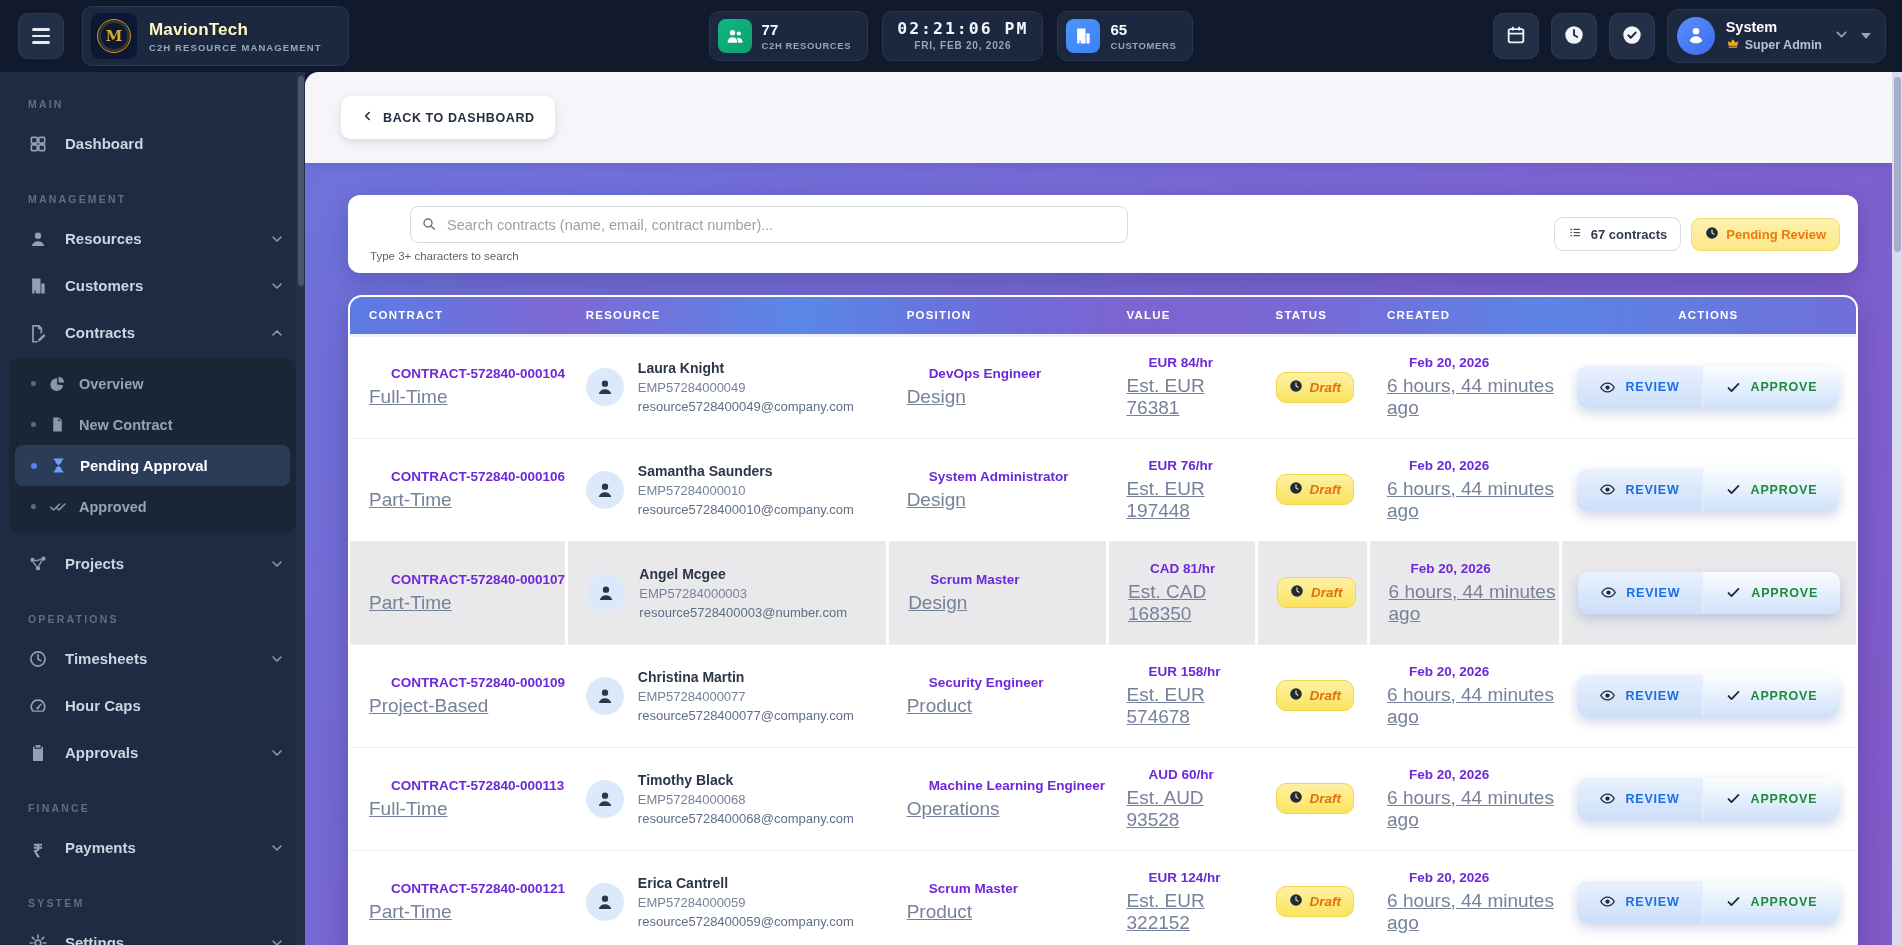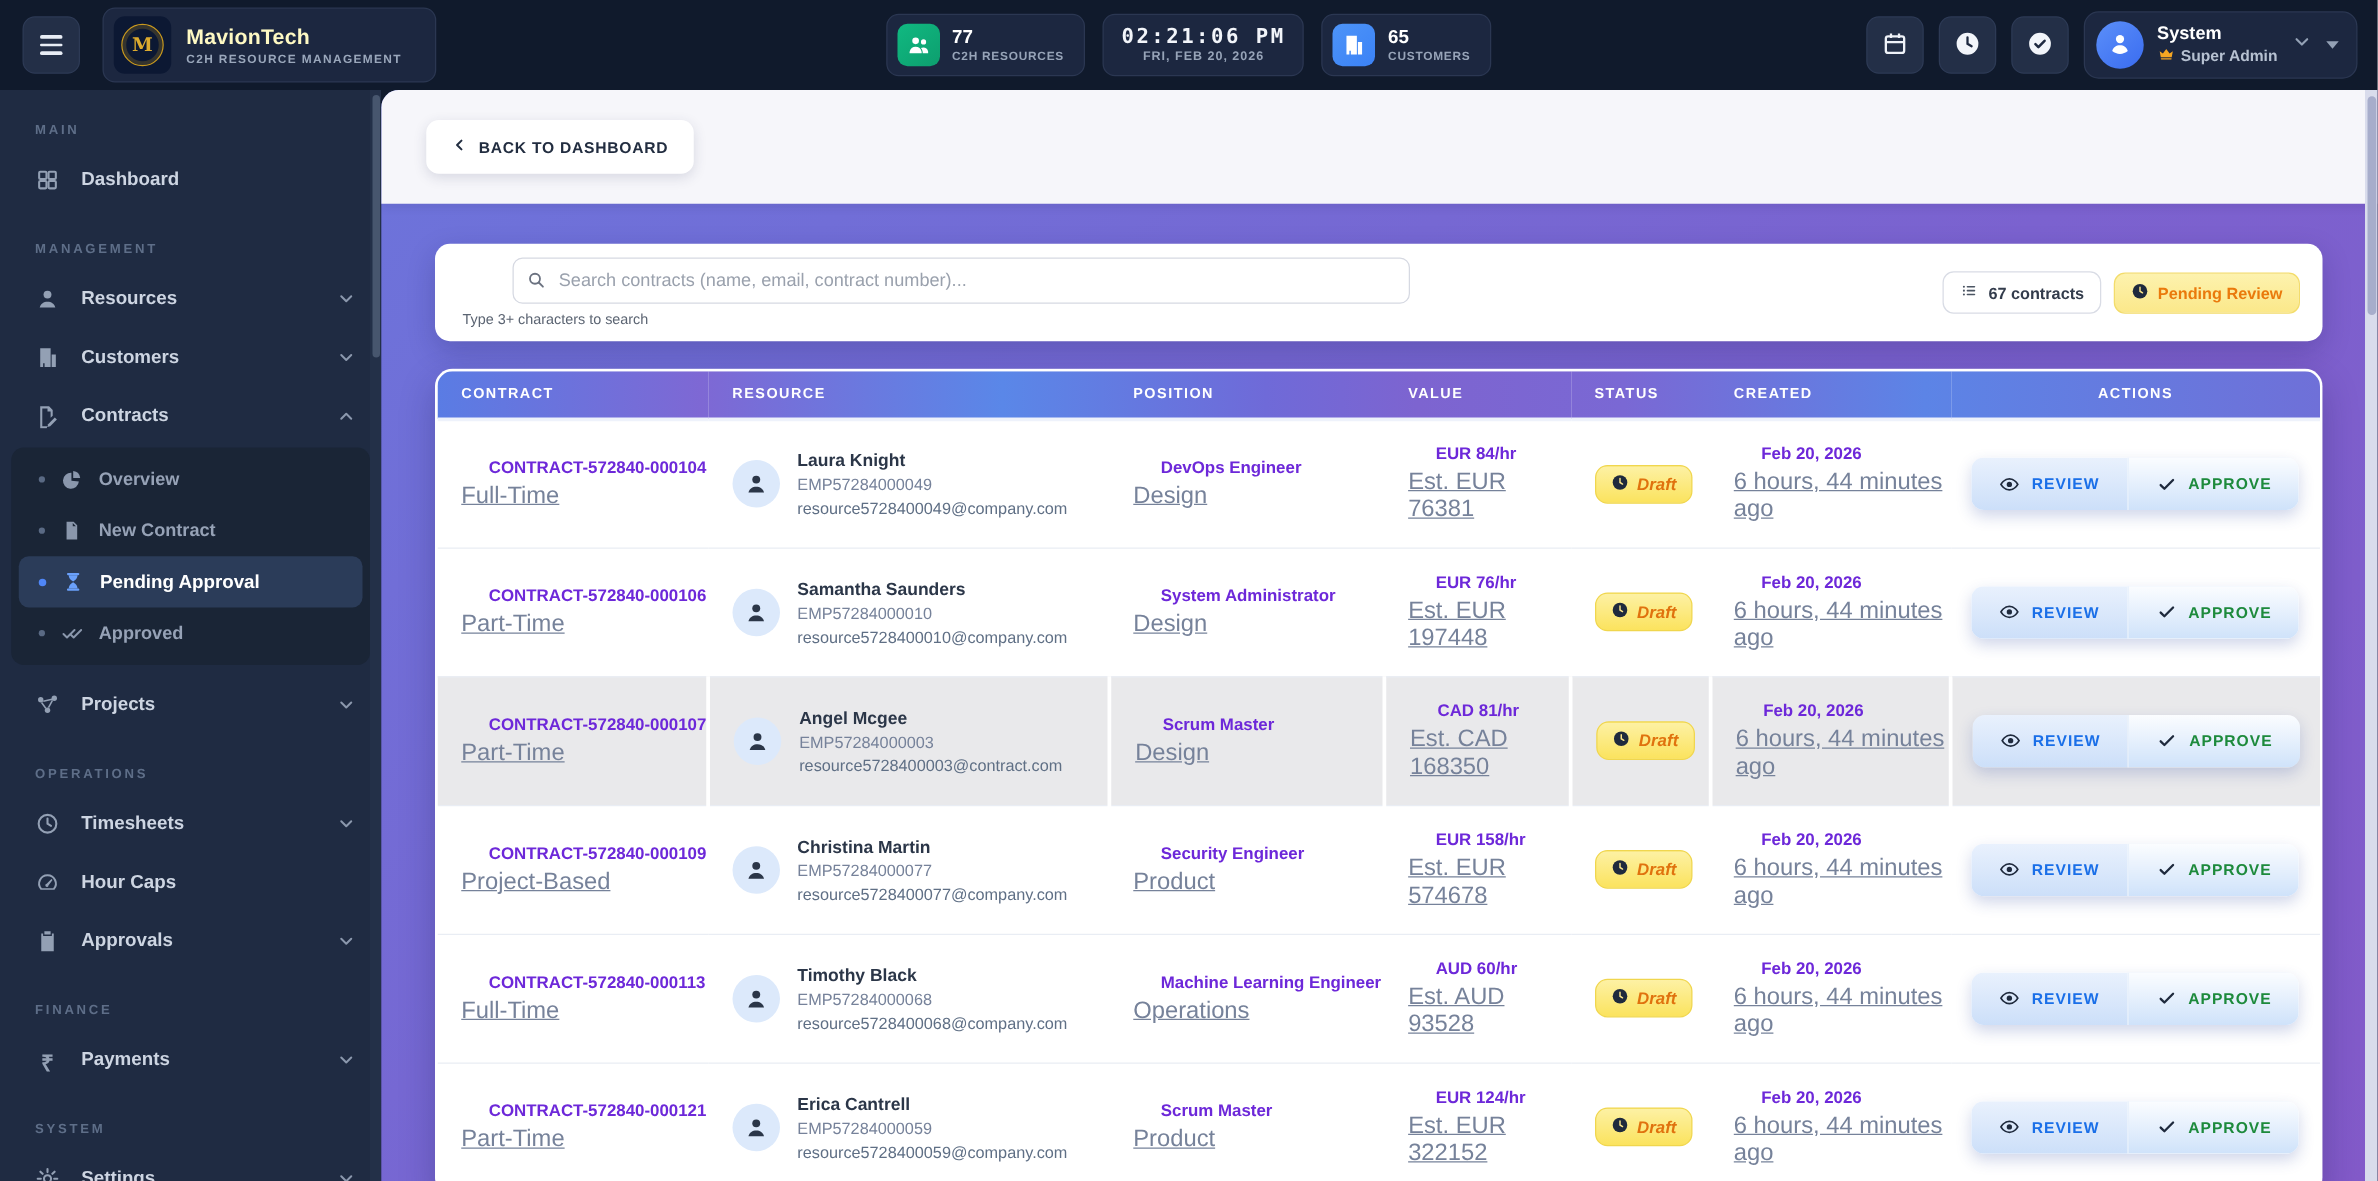--- a/index.html
+++ b/index.html
@@ -564,21 +564,21 @@
                     <div class="res">
                       <span class="avatar">
                         <svg viewBox="0 0 24 24" fill="currentColor">
                           <circle cx="12" cy="8" r="3.8"></circle>
                           <path d="M4.5 20.5c.9-3.8 3.9-5.7 7.5-5.7s6.6 1.9 7.5 5.7z"></path>
                         </svg>
                       </span>
                       <div>
                         <div class="r-name">Angel Mcgee</div>
                         <div class="r-emp">EMP57284000003</div>
-                        <div class="r-email">resource5728400003@contract.com</div>
+                        <div class="r-email">resource5728400003@number.com</div>
                       </div>
                     </div>
                   </td>
     <td>
                     <div class="c-num">Scrum Master</div>
                     <div class="c-sub">Design</div>
                   </td>
     <td>
                     <div class="c-num">CAD 81/hr</div>
                     <div class="c-sub">Est. CAD 168350</div>

